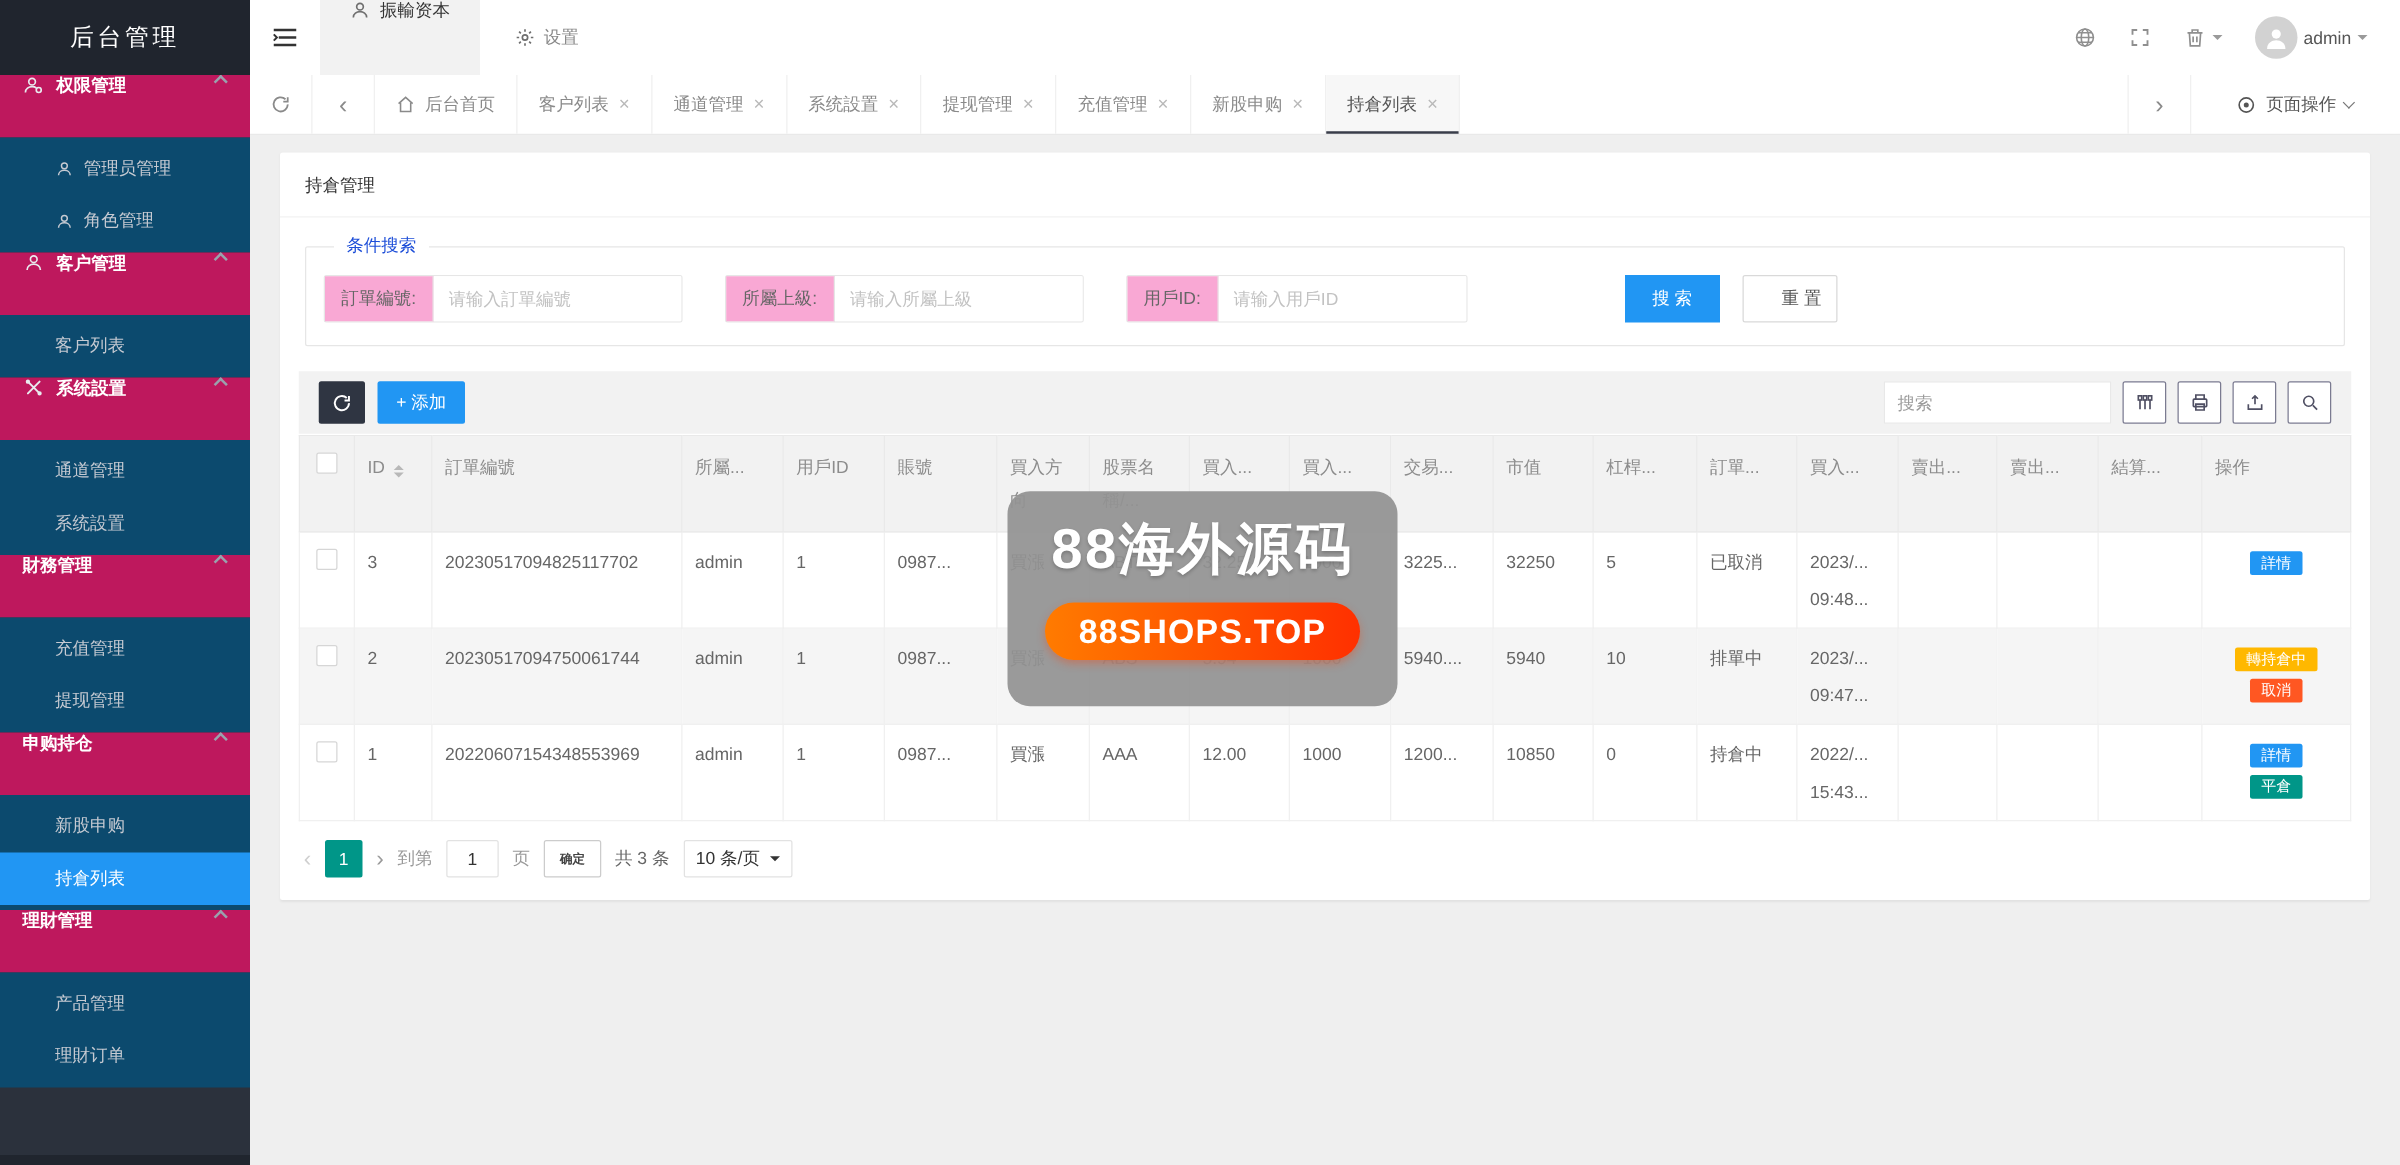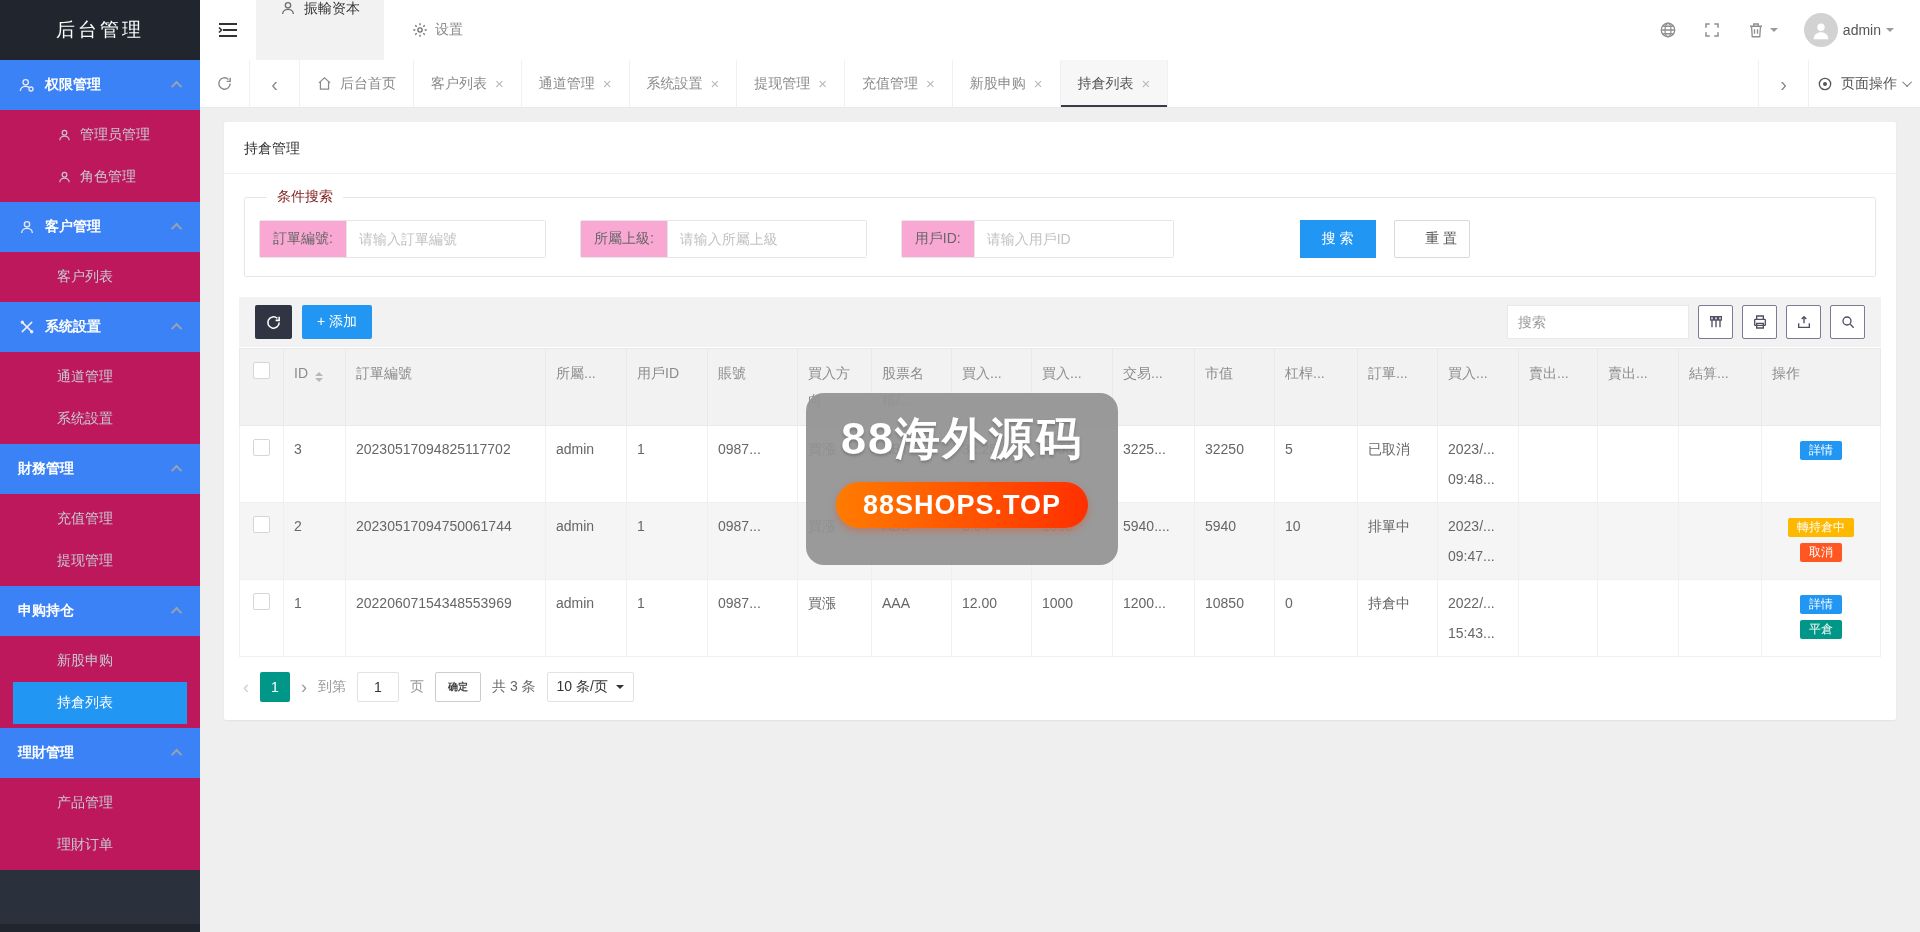--- a/index.html
+++ b/index.html
@@ -4,25 +4,25 @@
 <style>
   * { box-sizing: border-box; margin: 0; padding: 0; }
   html,body { width:1920px; height:932px; overflow:hidden; }
   body { font-family:"Liberation Sans","DejaVu Sans",sans-serif; background:#efefef; position:relative; font-size:14px; }
   .app { display:flex; height:932px; }
 
   
   .sidebar { width:200px; flex:none; background:#2b313c; display:flex; flex-direction:column; }
   .logo { height:60px; flex:none; background:#20252e; color:#fff; font-size:19px; letter-spacing:3px; display:flex; align-items:center; justify-content:center; }
   .menu { flex:1; overflow:hidden; }
-  .group-header { height:50px; background:#3b82f6; color:#fff; font-weight:bold; display:flex; align-items:center; padding:0 18px; cursor:pointer; }
+  .group-header { height:50px; background:#be185d; color:#fff; font-weight:bold; display:flex; padding:0 18px; cursor:pointer; }
   .group-header .icon { width:18px; height:16px; margin-right:9px; color:#e8eaee; display:inline-flex; }
   .group-header .glabel { flex:1; }
   .chev-up { width:8px; height:8px; border-left:2px solid #9aa1ad; border-top:2px solid #9aa1ad; transform:rotate(45deg) translateY(2px); }
-  .submenu { background:#be185d; padding:4px 13px; }
+  .submenu { background:#0c4a6e; padding:4px 0; }
   .sub-item { height:42px; display:flex; align-items:center; padding-left:44px; color:#c6cad2; cursor:pointer; }
   .sub-item .icon { width:15px; height:14px; margin-right:8px; display:inline-flex; color:#c6cad2; }
   .sub-item.active { background:#2196f3; color:#fff; }
   .sidebar-footer { height:8px; background:#20252e; }
 
   
   .main { flex:1; display:flex; flex-direction:column; min-width:0; }
 
   
   .topbar { height:60px; flex:none; background:#fff; display:flex; align-items:center; }
@@ -41,31 +41,31 @@
   
   .tabbar { height:48px; flex:none; background:#fff; border-bottom:1px solid #e9e9e9; display:flex; align-items:stretch; }
   .tb-btn { width:50px; display:flex; align-items:center; justify-content:center; color:#8a8a8a; border-right:1px solid #f0f0f0; cursor:pointer; }
   .tb-btn.right { border-right:none; border-left:1px solid #f0f0f0; margin-left:auto; }
   .chevron { font-size:20px; color:#8a8a8a; line-height:1; }
   .tabs { display:flex; align-items:stretch; }
   .tab { display:flex; align-items:center; gap:8px; padding:0 17px; color:#8a8a8a; border-right:1px solid #f0f0f0; cursor:pointer; white-space:nowrap; }
   .tab .icon { width:15px; height:15px; display:inline-flex; color:#8a8a8a; }
   .tab .tclose { color:#b9b9b9; font-size:15px; }
   .tab.active { background:#f7f7f7; color:#555; box-shadow:inset 0 -2px 0 #393d49; }
-  .page-ops { display:flex; align-items:center; gap:8px; padding:0 8px; border-left:1px solid #f0f0f0; color:#555; cursor:pointer; }
+  .page-ops { display:flex; align-items:center; gap:8px; padding:0 36px; border-left:1px solid #f0f0f0; color:#555; cursor:pointer; }
   .page-ops .icon { width:16px; height:16px; display:inline-flex; color:#555; }
   .pops-caret { width:7px; height:7px; border-left:1.5px solid #777; border-bottom:1.5px solid #777; transform:rotate(-45deg) translateY(-2px); }
 
   
   .content { flex:1; background:#efefef; padding:14px 24px; position:relative; overflow:hidden; }
   .card { background:#fff; border-radius:2px; box-shadow:0 1px 2px rgba(0,0,0,.06); padding-bottom:6px; }
   .card-title { height:52px; line-height:52px; padding-left:20px; color:#333; border-bottom:1px solid #f2f2f2; }
 
   fieldset.search { margin:14px 20px 20px; border:1px solid #e6e6e6; border-radius:2px; padding:14px 14px 18px; }
-  fieldset.search legend { padding:0 10px; color:#7f1d1d; margin-left:8px; }
+  fieldset.search legend { padding:0 10px; color:#1d4ed8; margin-left:8px; }
   .search-row { display:flex; align-items:center; }
   .field-group { display:flex; align-items:stretch; height:38px; border:1px solid #e6e6e6; border-radius:2px; margin-right:34px; background:#fff; }
   .fg-label { background:#f9a8d4; border-right:1px solid #e6e6e6; display:flex; align-items:center; padding:0 13px; color:#666; white-space:nowrap; }
   .fg-input { border:none; outline:none; padding:0 12px; width:198px; font-size:14px; color:#333; font-family:inherit; }
   .fg-input::placeholder { color:#c2c2c2; }
   .btn-search { margin-left:92px; width:76px; height:38px; background:#2196f3; color:#fff; border:none; border-radius:0; font-size:14px; cursor:pointer; font-family:inherit; }
   .btn-reset { margin-left:18px; width:76px; height:38px; background:#fff; color:#555; border:1px solid #d9d9d9; border-radius:2px; font-size:14px; cursor:pointer; font-family:inherit;padding-left:19px; }
 
   .table-zone { margin:0 15px; }
   .toolbar { background:#f2f2f2; padding:8px 16px; display:flex; align-items:center; margin-bottom:1px; }

